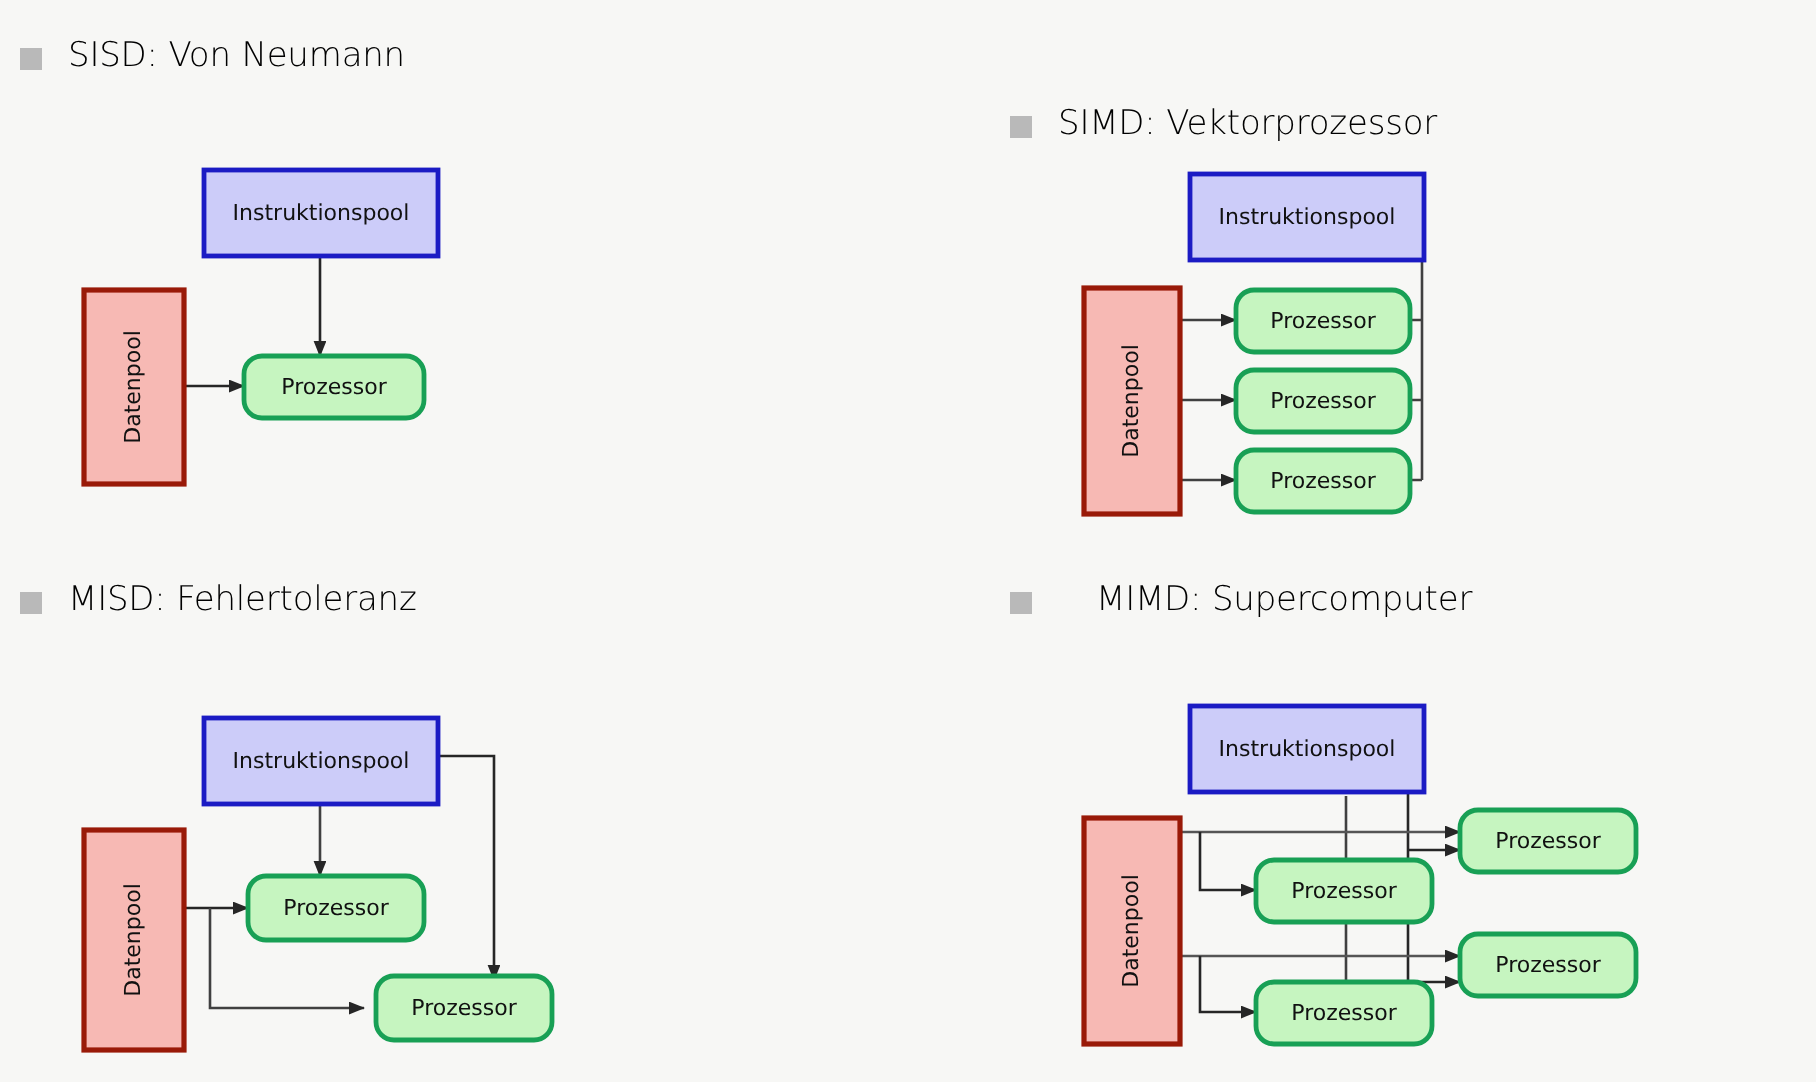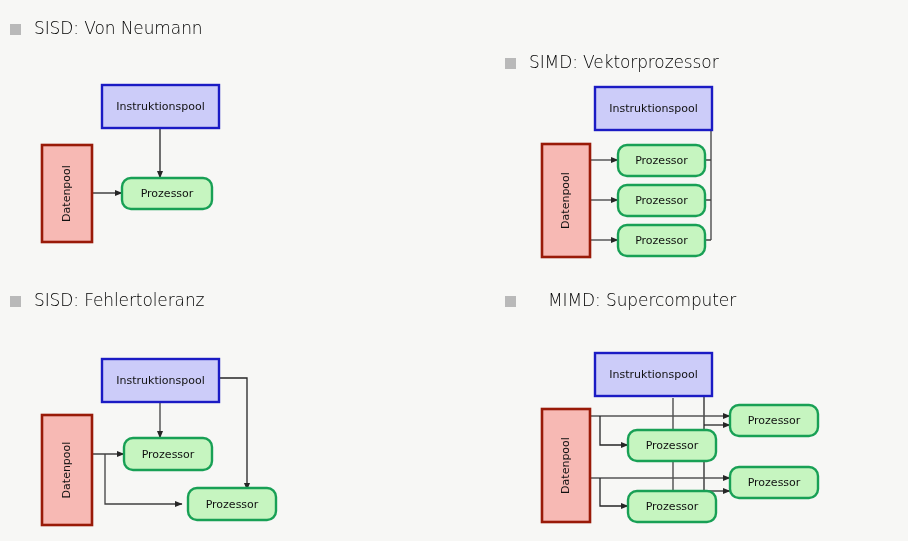--- a/index.html
+++ b/index.html
@@ -142,21 +142,21 @@
       <text class="box-label" x="121.5" y="119">Prozessor</text>
 
       <rect x="78" y="143" width="87" height="31" rx="9" ry="9" fill="#c6f5c0" stroke="#18a055" stroke-width="2.4"></rect>
       <text class="box-label" x="121.5" y="159">Prozessor</text>
     </svg>
   </div>
 
   <div class="quadrant q-bl">
     <div class="heading" style="left:10px; top:21px;">
       <span class="bullet"></span>
-      <span class="heading-text">SISD: Fehlertoleranz</span>
+      <span class="heading-text">MISD: Fehlertoleranz</span>
     </div>
 
     <svg class="diagram" style="left:30px; top:78px;" width="290" height="185" viewBox="0 0 290 185">
       <defs>
         <marker id="ah-misd" markerWidth="9" markerHeight="9" refX="7.5" refY="3.2" orient="auto" markerUnits="userSpaceOnUse">
           <path d="M0,0 L8,3.2 L0,6.4 z" fill="#262626"></path>
         </marker>
       </defs>
 
       <line x1="130" y1="53" x2="130" y2="89" stroke="#404040" stroke-width="1.3" marker-end="url(#ah-misd)"></line>

